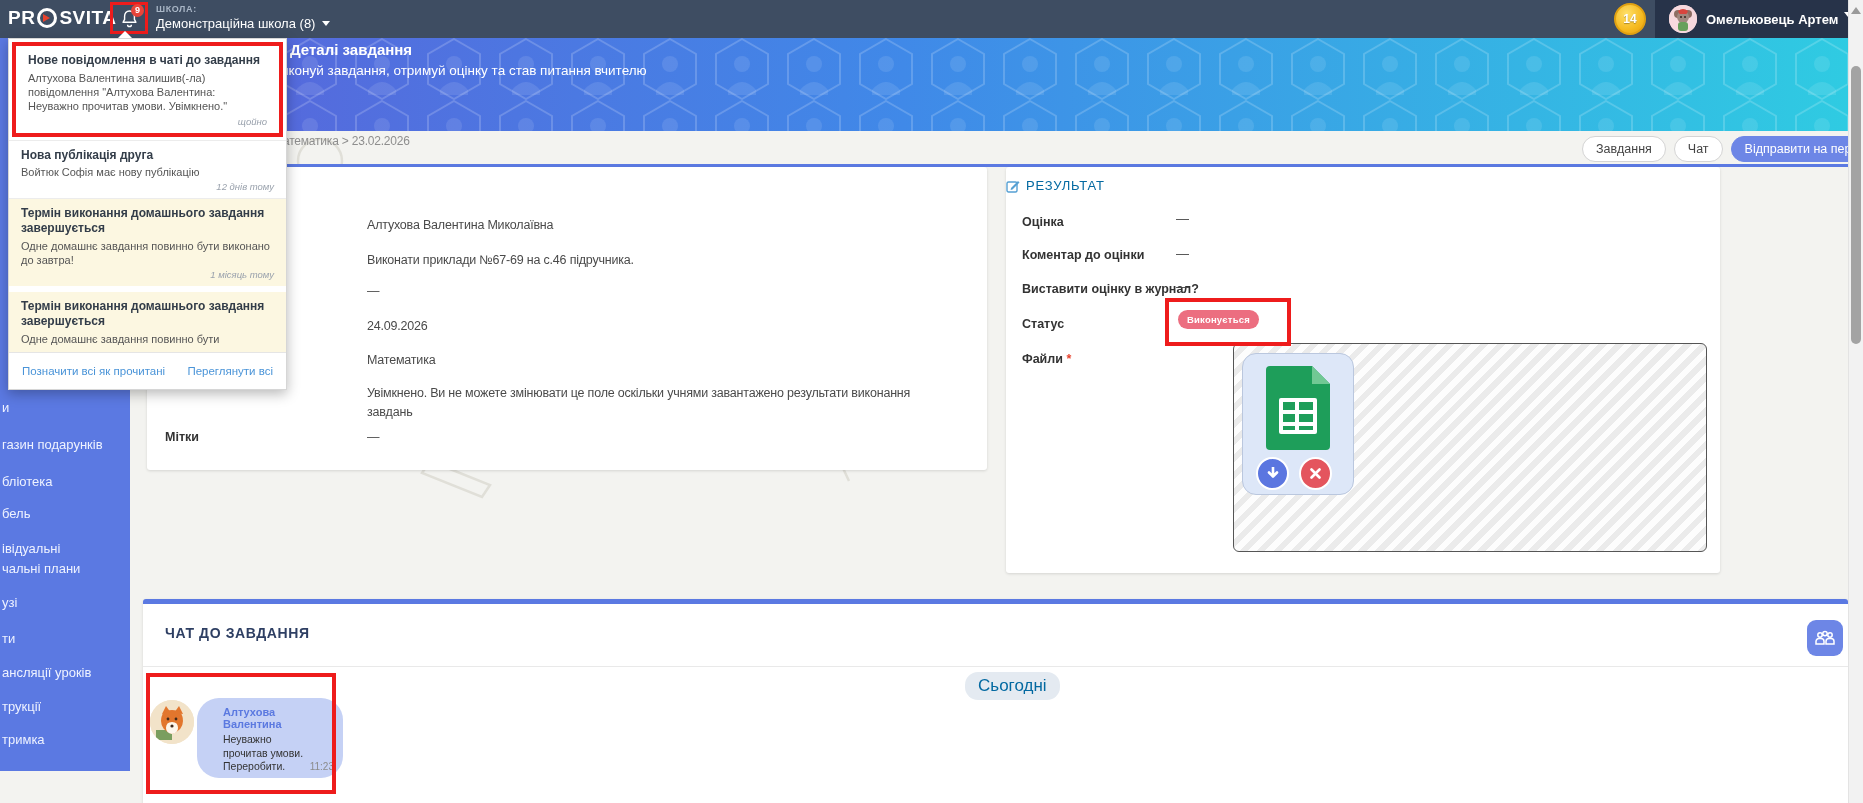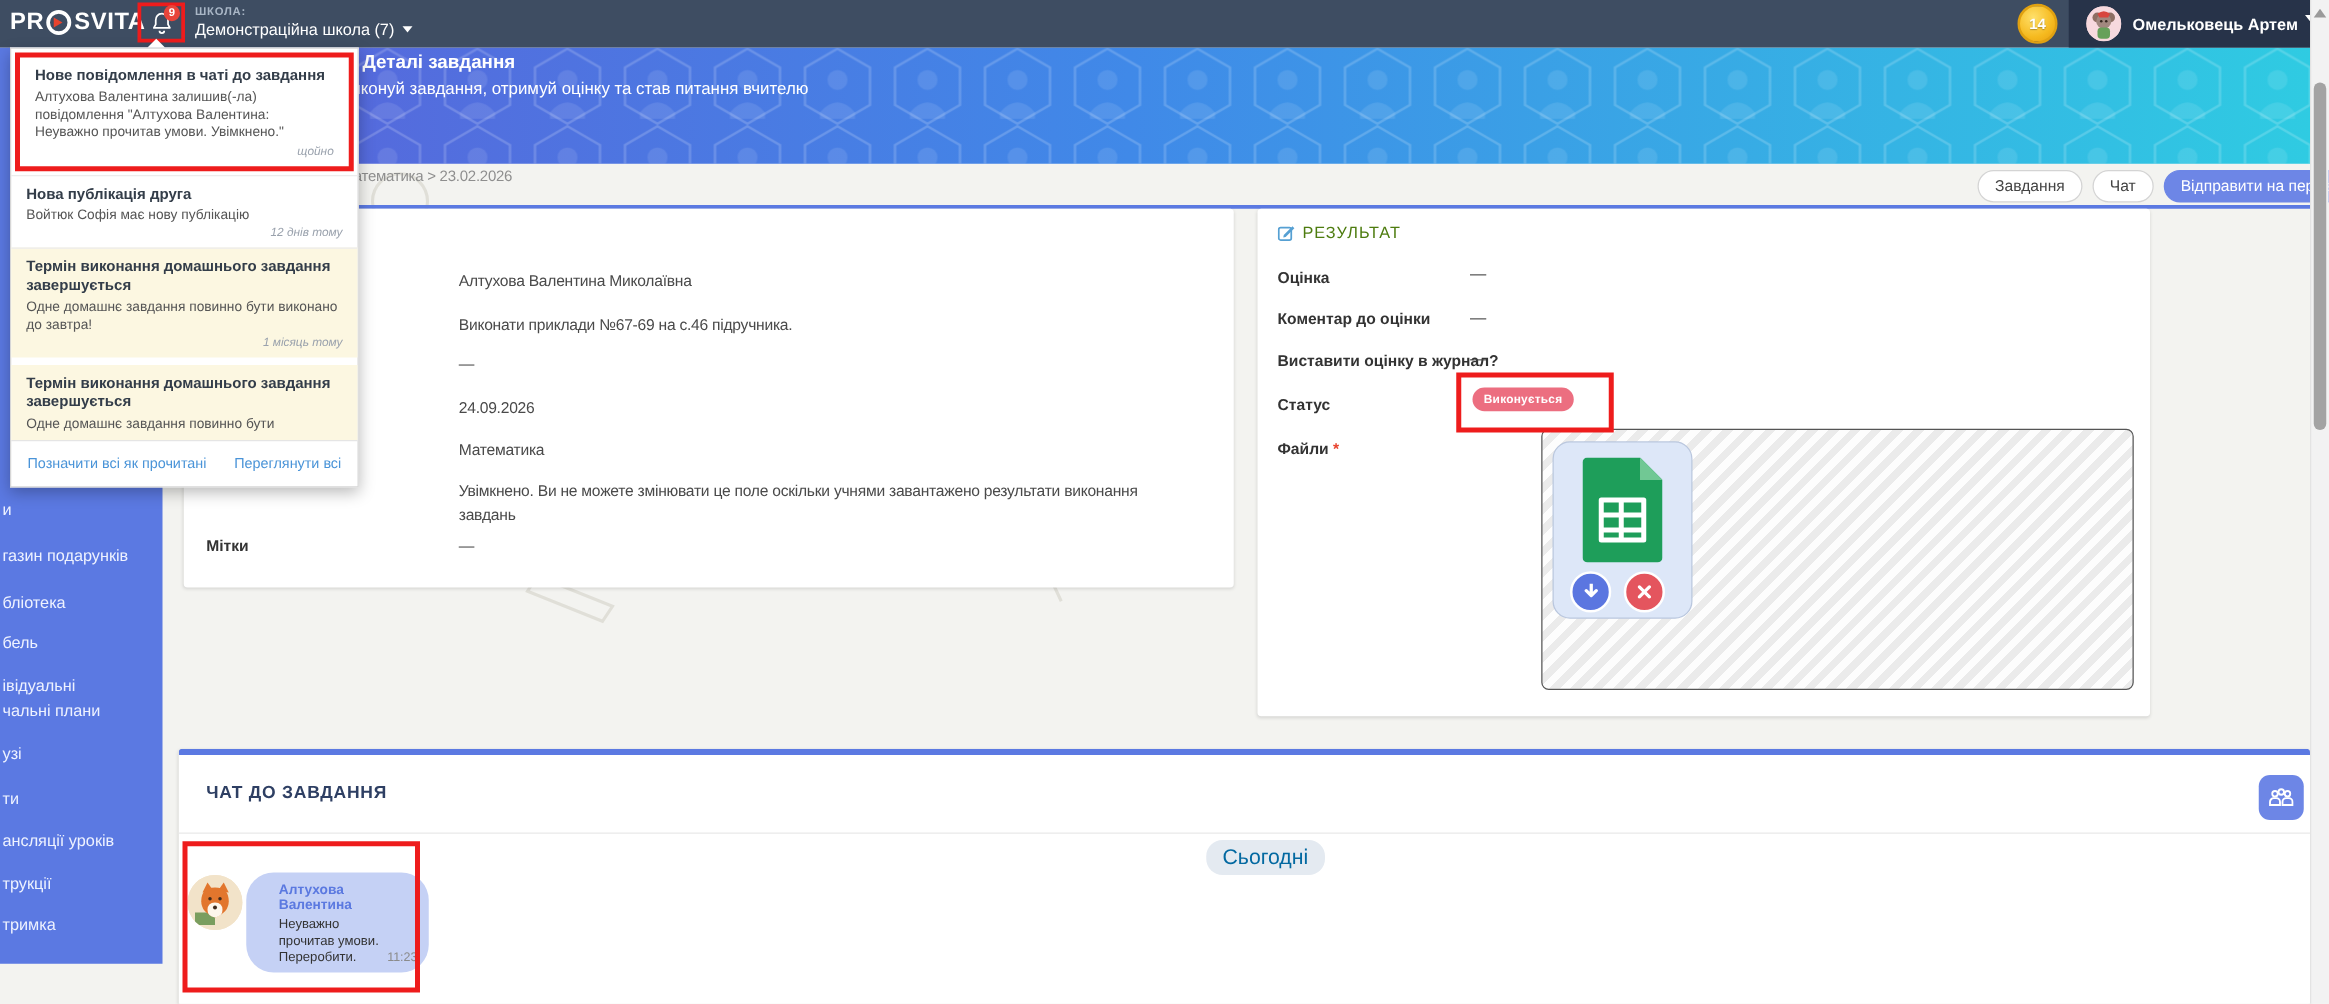--- a/index.html
+++ b/index.html
@@ -64,21 +64,21 @@
   .btn-white{background:#fff;border:1px solid #d4d4d4;color:#444}
   .btn-blue{background:#6d86e6;border:1px solid #6d86e6;color:#fff}
 
   .card{position:absolute;background:#fff;border-radius:3px;box-shadow:0 1px 3px rgba(0,0,0,.13);z-index:2}
   .card-task{left:147px;top:167px;width:840px;height:303px}
   .t-val{position:absolute;left:220px;font-size:12.5px;color:#4a4a4a;letter-spacing:-.2px}
   .t-long{width:565px;line-height:1.55}
   .t-label{position:absolute;left:18px;font-size:12.5px;font-weight:bold;color:#333}
 
   .card-result{left:1006px;top:167px;width:714px;height:406px}
-  .r-head{position:absolute;left:16px;top:11px;color:#4d7c0f;font-size:13px;letter-spacing:.8px;
+  .r-head{position:absolute;left:0;top:11px;color:#0369a1;font-size:13px;letter-spacing:.8px;
         display:flex;align-items:center;gap:6px}
   .r-label{position:absolute;left:16px;font-weight:bold;font-size:12.5px;color:#333}
   .r-val{position:absolute;left:170px;font-size:13px;color:#444}
   .status-badge{position:absolute;left:172px;top:143px;background:#ec6e80;color:#fff;font-weight:bold;
         font-size:9.5px;padding:4px 9px;border-radius:11px;letter-spacing:.2px}
   .hl-box{position:absolute;border:4px solid #ee1c1c;z-index:6}
   .hl-status{left:159px;top:131px;width:118px;height:40px}
   .req{color:#e8432e;font-weight:bold}
   .upload{position:absolute;left:227px;top:176px;width:472px;height:207px;border:1px solid #555;border-radius:6px;
         background:repeating-linear-gradient(135deg,#fdfdfd 0 6px,#ebebeb 6px 12px);cursor:pointer}
@@ -275,21 +275,21 @@
   <div class="bell-box">
     <svg width="17" height="19" viewBox="0 0 18 20">
       <path d="M9 2 C5.7 2 3.8 4.4 3.8 7.6 V11 L2.2 14 H15.8 L14.2 11 V7.6 C14.2 4.4 12.3 2 9 2 Z" fill="none" stroke="#fff" stroke-width="1.5" stroke-linejoin="round"></path>
       <path d="M7 16.5 a2 2 0 0 0 4 0" fill="none" stroke="#fff" stroke-width="1.5"></path>
     </svg>
     <div class="bell-badge">9</div>
   </div>
   <div class="school">
     <div class="school-label">ШКОЛА:</div>
     <div class="school-name">
-      <span>Демонстраційна школа (7)</span>
+      <span>Демонстраційна школа (8)</span>
       <span class="caret"></span>
     </div>
   </div>
   <div class="user-panel">
     <div class="avatar-sm">
       <svg width="28" height="28" viewBox="0 0 28 28">
         <rect width="28" height="28" fill="#f7d9de"></rect>
         <circle cx="9" cy="9" r="4" fill="#8d6e63"></circle>
           <circle cx="19" cy="9" r="4" fill="#8d6e63"></circle>
         <circle cx="14" cy="12" r="6" fill="#a1887f"></circle>

